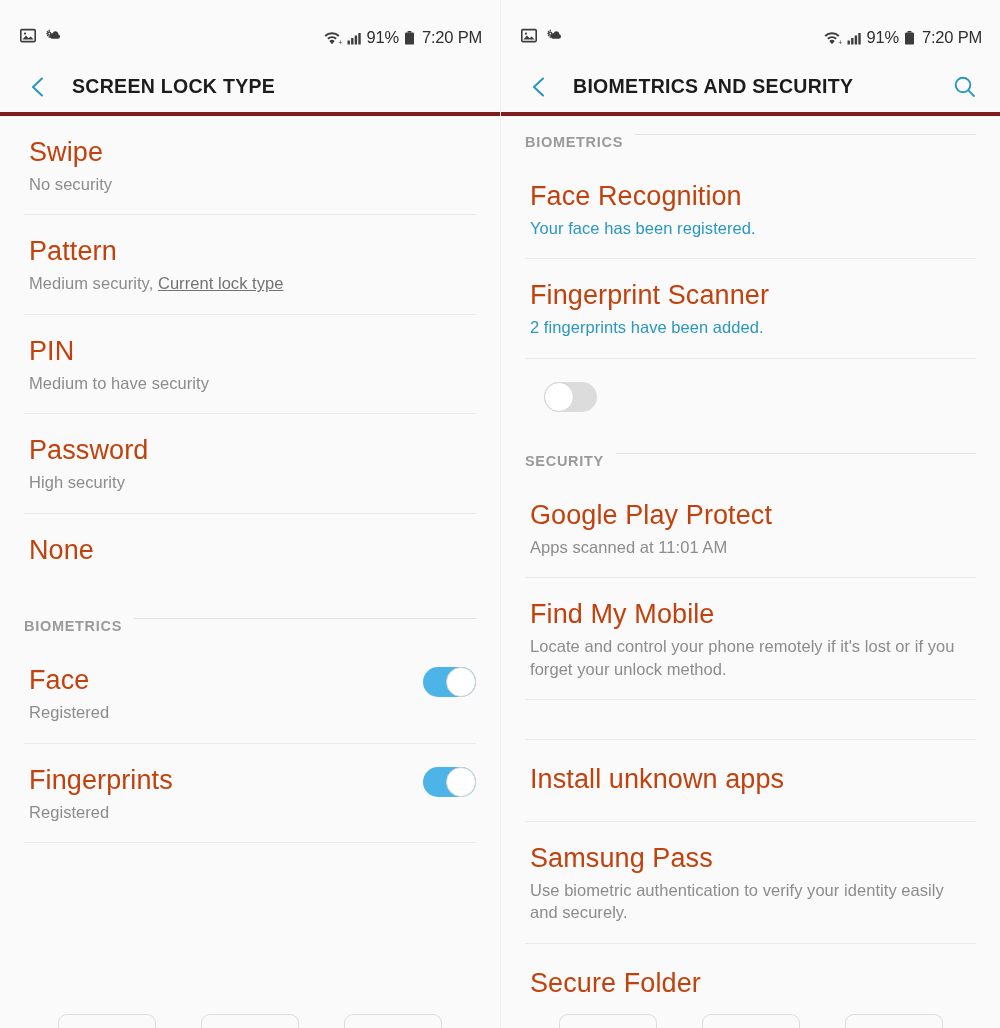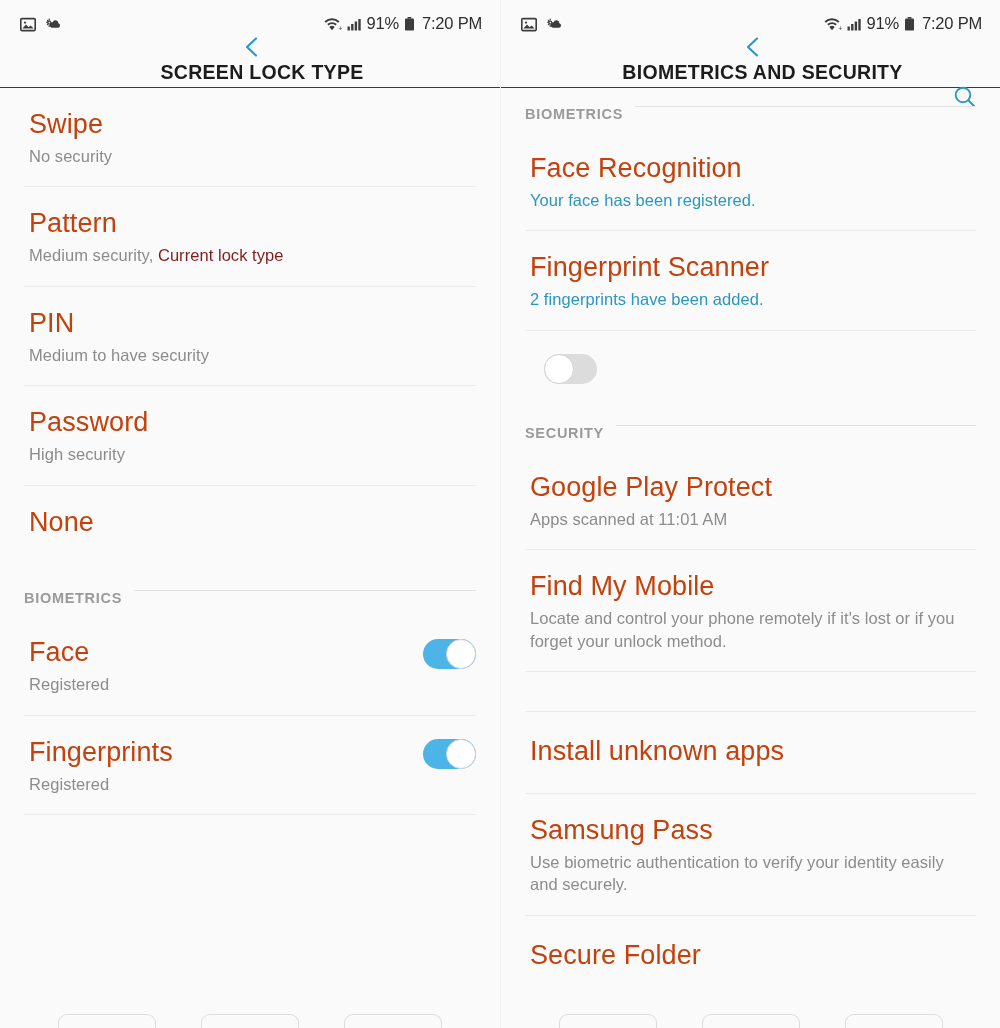--- a/index.html
+++ b/index.html
@@ -18,37 +18,36 @@
     position: relative;
     width: 500px; height: 1028px;
     background: #fafafa;
     overflow: hidden;
   }
   .panel.right { border-left: 1px solid #f0f0f0; }
 
   
   .statusbar {
     height: 33px;
-    display: flex; align-items: flex-end;
+    display: flex; align-items: flex-start;
     padding: 0 18px 0 20px;
-    font-size: 16px; color: #3c3c3c;
+    font-size: 16px; color: #3c3c3c; margin-top: 28px;
   }
   .sb-left { display: flex; align-items: center; gap: 9px; }
   .sb-right { margin-left: auto; display: flex; align-items: center; gap: 5px; }
   .sb-right .pct { font-size: 16.5px; font-weight: 500; letter-spacing: -0.2px; color: #2e2e2e; }
   .sb-right .clock { font-size: 16.5px; font-weight: 500; letter-spacing: -0.2px; color: #2e2e2e; margin-left: 2px;}
   .sb-icon { display: inline-flex; align-items: center; }
 
   
   .appbar {
     height: 55px;
     display: flex; align-items: center;
     padding: 0 20px 0 24px;
-    border-bottom: 1px solid #7f1d1d;
-    flex-direction: column;
+    border-bottom: 4px solid #7f1d1d;
   }
   .back-btn {
     width: 28px; height: 28px;
     display: flex; align-items: center; justify-content: center;
     flex: 0 0 auto;
   }
   .appbar-title {
     font-size: 19.5px;
     font-weight: bold;
     letter-spacing: 0.3px;
@@ -77,21 +76,21 @@
     letter-spacing: 0.1px;
   }
   .row-sub {
     font-size: 16.5px;
     color: #8c8c8c;
     line-height: 1.36;
     margin-top: 4px;
     letter-spacing: 0.05px;
   }
   .row-sub.accent { color: #2a97c0; }
-  .row-sub .accent-link { color: #7f1d1d; }
+  .row-sub .accent-link { color: #737373; text-decoration: underline; }
   .divider {
     height: 1px;
     background: #eaeaea;
     margin: 0 24px 0 24px;
   }
 
   
   .section {
     display: flex; 
     padding: 24px 24px 10px 24px;

